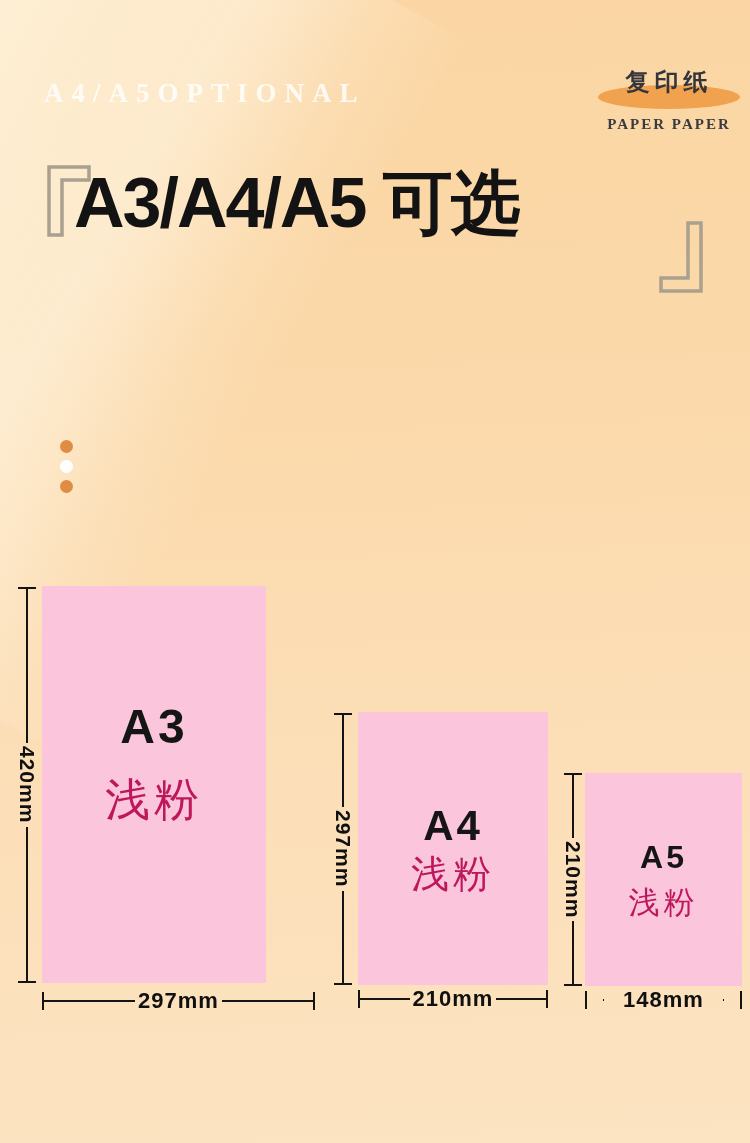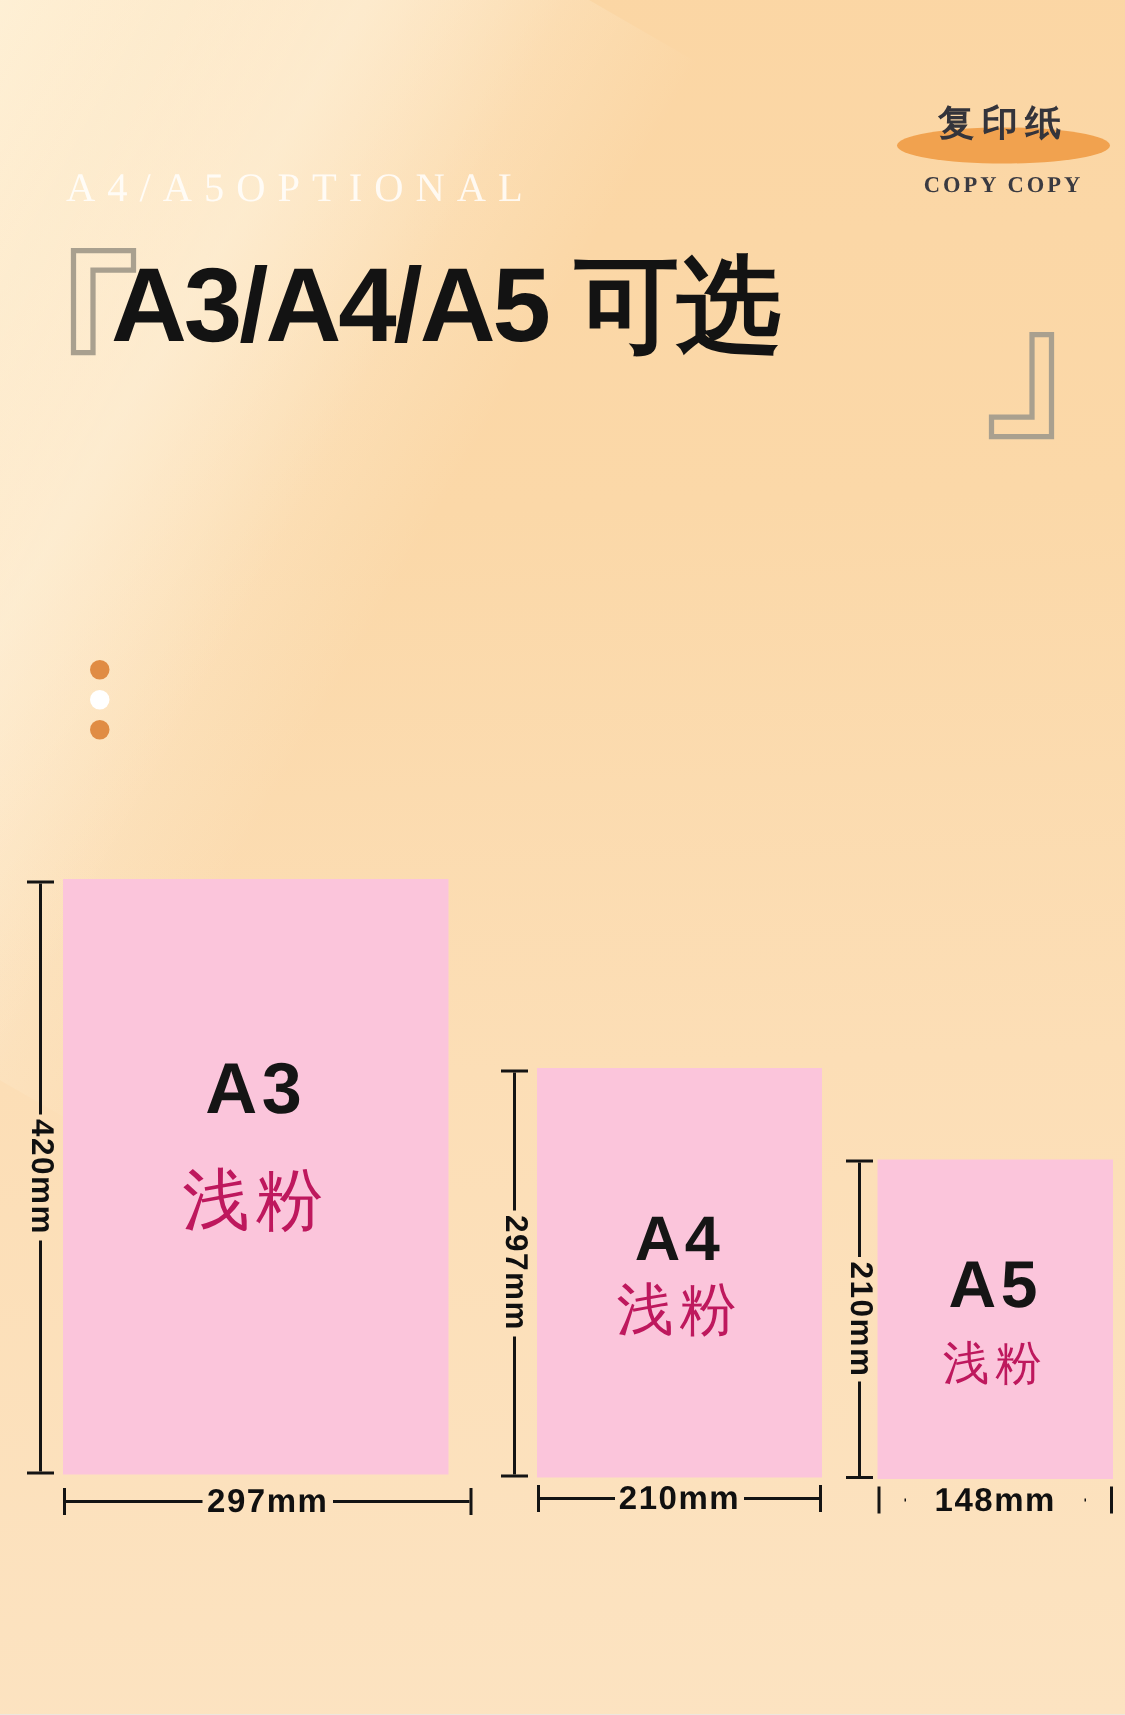--- a/index.html
+++ b/index.html
@@ -18,22 +18,22 @@
     background:linear-gradient(118deg,rgba(255,244,221,0.85) 0%,rgba(255,244,221,0) 28%);
   }
   .streak2{
     position:absolute;left:-140px;top:-120px;width:430px;height:820px;
     transform:rotate(30deg);pointer-events:none;
     background:linear-gradient(90deg,rgba(255,248,233,0) 0%,rgba(255,248,233,0.45) 50%,rgba(255,248,233,0) 100%);
   }
   .watermark{
     position:absolute;left:44px;top:78px;
     font-family:"Liberation Serif","DejaVu Serif",serif;
-    font-size:27px;font-weight:400;letter-spacing:8px;
-    color:rgba(255,255,255,0.82);white-space:nowrap;margin-top:32px;
+    font-size:27px;font-weight:700;letter-spacing:8px;
+    color:rgba(255,255,255,0.82);white-space:nowrap;
   }
   
   .badge{position:absolute;left:596px;top:64px;width:148px;height:78px;}
   .badge-ellipse{
     position:absolute;left:2px;top:21px;width:142px;height:24px;
     background:#f1a24f;border-radius:50%;
   }
   .badge-title{
     position:absolute;left:0;top:2px;width:146px;text-align:center;
     font-family:"Liberation Serif","DejaVu Serif",serif;
@@ -60,28 +60,28 @@
   
   .dots{position:absolute;left:60px;top:440px;display:flex;flex-direction:column;gap:7px;}
   .dot{width:13px;height:13px;border-radius:50%;}
   .dot.orange{background:#e08c44;}
   .dot.white{background:#ffffff;}
   
   .paper{
     position:absolute;background:#fbc5db;
     display:flex;flex-direction:column;align-items:center;justify-content:center;
   }
-  .paper.a3{left:42px;top:586px;width:257px;height:397px;padding-bottom:44px;box-sizing:border-box;gap:26px;}
+  .paper.a3{left:42px;top:586px;width:224px;height:397px;padding-bottom:44px;box-sizing:border-box;gap:26px;}
   .paper.a4{left:358px;top:712px;width:190px;height:273px;gap:8px;}
   .paper.a5{left:585px;top:773px;width:157px;height:213px;gap:14px;}
   .size-label{font-weight:900;letter-spacing:3px;color:#151515;line-height:1;}
   .color-label{font-weight:500;letter-spacing:4px;color:#be185d;line-height:1;}
   .a3 .size-label{font-size:48px;}  .a3 .color-label{font-size:45px;}
   .a4 .size-label{font-size:42px;}  .a4 .color-label{font-size:38px;}
-  .a5 .size-label{font-size:44px;}  .a5 .color-label{font-size:31px;}
+  .a5 .size-label{font-size:32px;}  .a5 .color-label{font-size:31px;}
   
   .vdim{
     position:absolute;width:18px;
     display:flex;flex-direction:column;align-items:center;
   }
   .vdim .tick{width:18px;height:2px;background:#141414;flex:0 0 auto;}
   .vdim .seg{width:2px;flex:1 1 auto;background:#141414;}
   .vdim .vlabel{
     writing-mode:vertical-rl;text-orientation:mixed;
     font-size:21px;font-weight:700;color:#101010;
@@ -110,21 +110,21 @@
 <div class="canvas">
 
   <div class="streak1"></div>
   <div class="streak2"></div>
 
   <div class="watermark">A4/A5OPTIONAL</div>
 
   <div class="badge">
     <div class="badge-ellipse"></div>
     <div class="badge-title">复印纸</div>
-    <div class="badge-sub">COPY COPY</div>
+    <div class="badge-sub">PAPER PAPER</div>
   </div>
 
   <svg class="bracket left" width="46" height="74" viewBox="0 0 46 74">
     <path d="M3 3 H43 V16 H16 V71 H3 Z" fill="none" stroke="#a9a08f" stroke-width="3.5"></path>
   </svg>
   <svg class="bracket right" width="46" height="74" viewBox="0 0 46 74">
     <path d="M43 71 H3 V58 H30 V3 H43 Z" fill="none" stroke="#a9a08f" stroke-width="3.5"></path>
   </svg>
 
   <div class="main-title">A3/A4/A5 可选</div>

